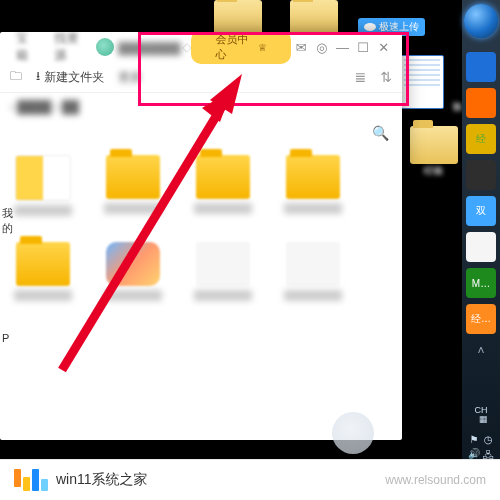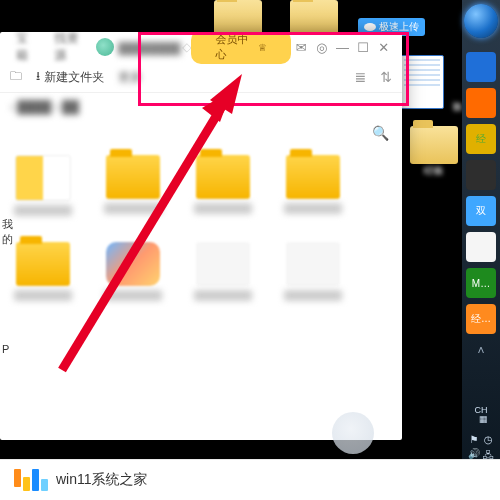--- a/index.html
+++ b/index.html
@@ -38,21 +38,21 @@
   .content{padding:6px 14px;display:flex;flex-wrap:wrap;gap:26px 32px}
   .item{width:58px;text-align:center}
   .item .thumb{width:54px;height:44px;margin:0 auto 4px;border-radius:3px;filter:blur(1px)}
   .item .thumb.folder{background:linear-gradient(#ffd54a,#f7b500);position:relative}
   .item .thumb.folder::before{content:"";position:absolute;top:-6px;left:4px;width:22px;height:8px;background:#f7b500;border-radius:2px 2px 0 0}
   .item .thumb.halffolder{background:linear-gradient(to right,#ffd54a 0 50%,#fff 50% 100%);border:1px solid #eee}
   .item .thumb.app{background:linear-gradient(135deg,#6fb7ff,#ff9a6f,#ffd36f);border-radius:10px}
   .item .thumb.blank{background:#f6f6f6}
   .item .lbl{font-size:11px;color:#555;filter:blur(3px);height:11px;background:#ccc;border-radius:2px}
   .leftcrumb{position:absolute;left:0;top:165px;width:20px;font-size:11px;color:#333;writing-mode:horizontal-tb}
-  .leftcrumb div{margin:20px 2px}
+  .leftcrumb div{margin:9px 2px}
 
   
   .redbox{position:absolute;top:32px;left:138px;width:265px;height:68px;border:3px solid #ff0066;pointer-events:none}
 
   
   .arrow{position:absolute;top:60px;left:42px;width:240px;height:320px;pointer-events:none}
   .arrow line{stroke:#e60026;stroke-width:9}
   .arrow polygon{fill:#e60026}
 
   
@@ -229,14 +229,15 @@
   <div class="footer">
     <div class="brand">
       <div class="logo">
         <span class="b1"></span>
           <span class="b2"></span>
           <span class="b3"></span>
           <span class="b4"></span>
       </div>
       <span>win11系统之家</span>
     </div>
+    <span class="site">www.relsound.com</span>
   </div>
 </div>
 
 </body></html>

